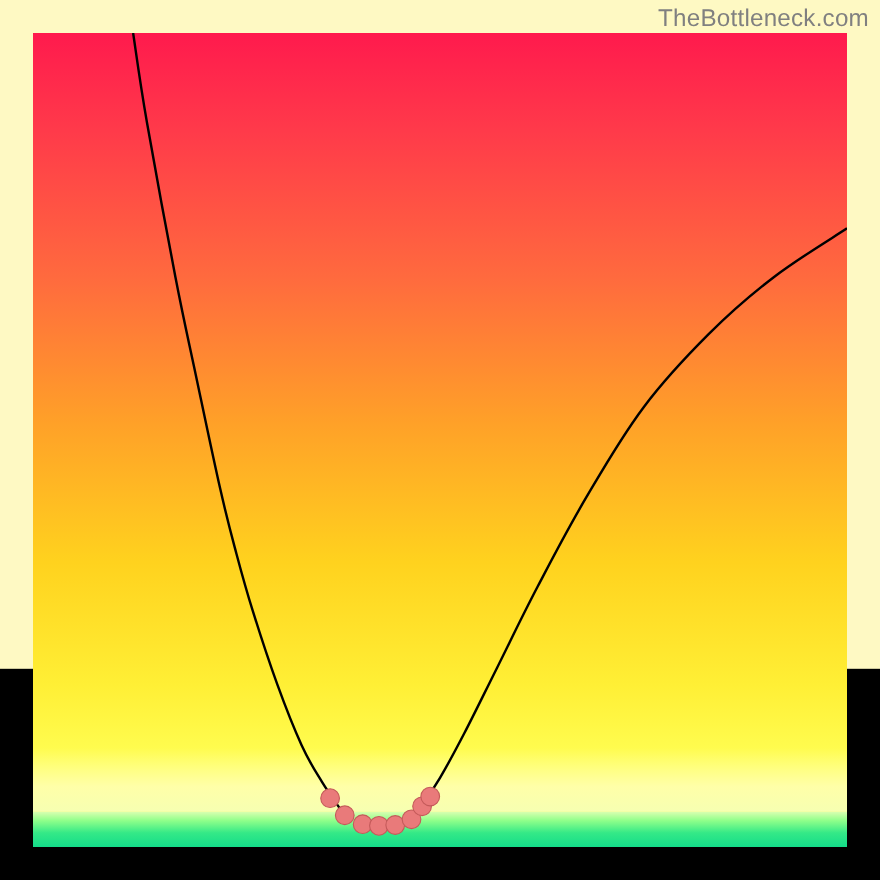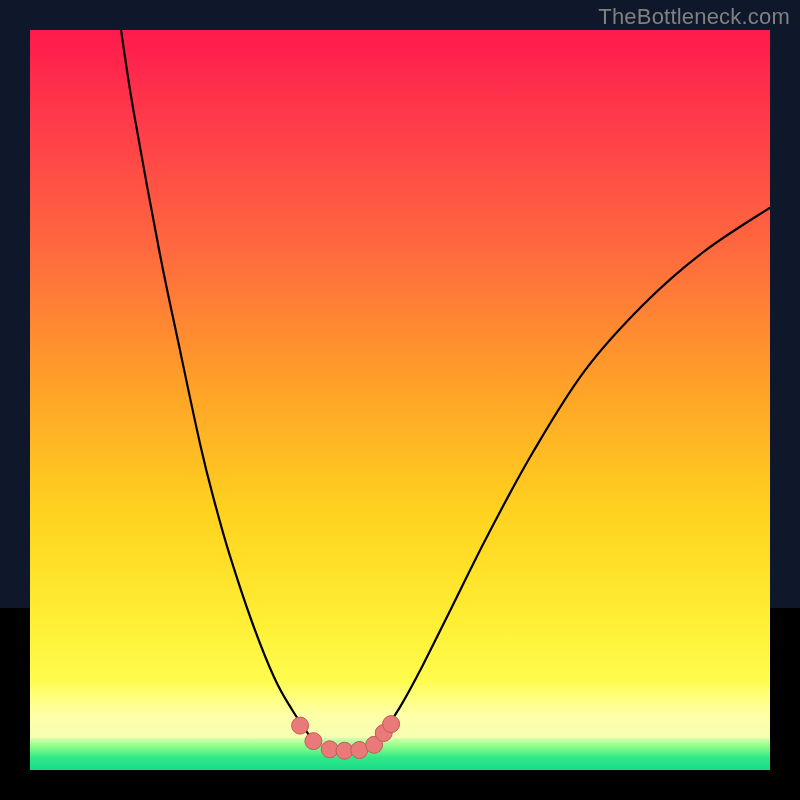--- a/index.html
+++ b/index.html
@@ -10,21 +10,21 @@
     background: #000;
     overflow: hidden;
     font-family: Arial, Helvetica, sans-serif;
   }
   .frame {
     position: absolute;
     left: 0;
     top: 0;
     width: 800px;
     height: 608px;
-    background: #0f172a;
+    background: #fef9c3;
   }
   .plot {
     position: absolute;
     left: 30px;
     top: 30px;
     width: 740px;
     height: 740px;
     
     background: linear-gradient(
       to bottom,

